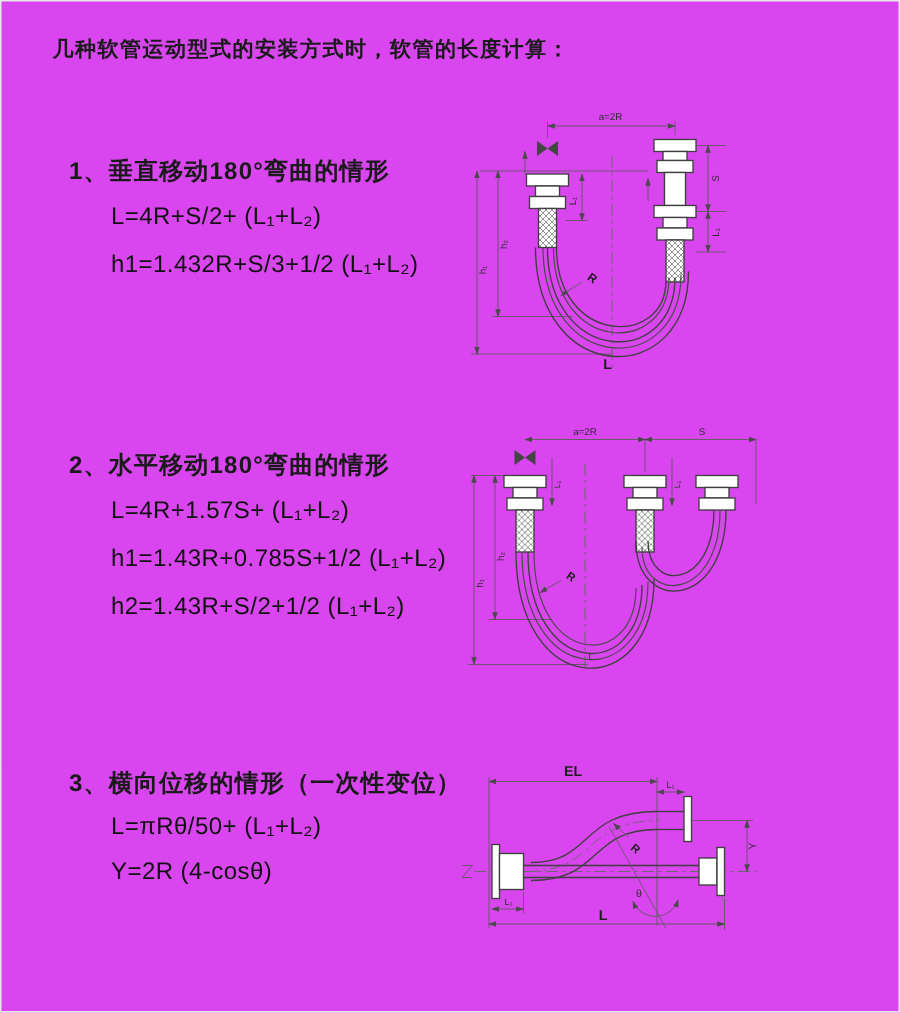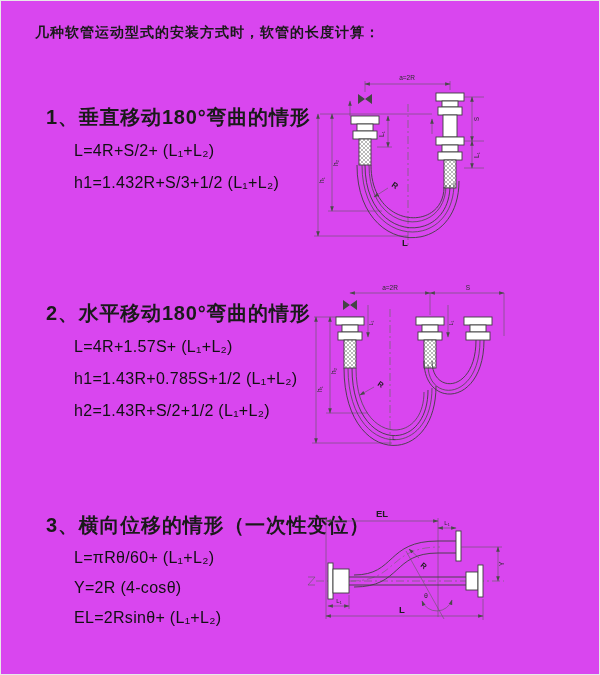--- a/index.html
+++ b/index.html
@@ -6,21 +6,21 @@
   .page{
     position:relative;width:600px;height:675px;background:#d946ef;
     font-family:"Liberation Sans","DejaVu Sans",sans-serif;color:#1c1c1c;
     overflow:hidden;box-shadow:inset 0 0 0 1px #e8e8e8;
   }
   .title{
     position:absolute;left:35px;top:24px;margin:0;
     font-size:14px;font-weight:700;letter-spacing:1px;color:#1a1a1a;
   }
   .text-block{position:absolute;}
-  .sec-heading{font-size:20px;font-weight:700;letter-spacing:.8px;color:#1a1a1a;}
+  .sec-heading{font-size:16px;font-weight:700;letter-spacing:.8px;color:#1a1a1a;}
   .formulas{margin:4px 0 0 28px;}
   .formula{font-size:16px;line-height:32px;letter-spacing:.3px;color:#111;white-space:pre;}
   .tb3 .formula{line-height:30px;}
   .diagram{position:absolute;}
   
   .ln{stroke:#3f3f3f;stroke-width:.9;fill:none;}
   .lt{stroke:#4a4a4a;stroke-width:.8;fill:none;}
   .dim{stroke:#5a5a5a;stroke-width:.6;fill:none;}
   .cl{stroke:#6a6a6a;stroke-width:.7;fill:none;stroke-dasharray:8 3 2 3;}
   .hz{stroke:#5a5a5a;stroke-width:.55;fill:none;}
@@ -189,23 +189,22 @@
 
     <line class="dim" x1="66" y1="106" x2="52" y2="114" marker-end="url(#ar)"></line>
     <text class="labB" x="69" y="104" transform="rotate(35 69 104)" style="font-size:7.5px">R</text>
 
     <text class="lab" x="86" y="159" text-anchor="middle" style="font-size:6px">L</text>
   </svg>
 
   <div class="text-block tb3" style="left:46px;top:512px;">
     <div class="sec-heading">3、横向位移的情形（一次性变位）</div>
     <div class="formulas">
-      <div class="formula">L=πRθ/60+ (L₁+L₂)</div>
+      <div class="formula">L=πRθ/50+ (L₁+L₂)</div>
       <div class="formula">Y=2R (4-cosθ)</div>
-      <div class="formula">EL=2Rsinθ+ (L₁+L₂)</div>
     </div>
   </div>
 
   <svg class="diagram" style="left:298px;top:501px;" width="218" height="157" viewBox="0 0 218 157">
 
     <line class="cl" x1="18" y1="80" x2="206" y2="80"></line>
     <path class="dim" d="M10,76 L17,76 L10,84 L17,84"></path>
 
     <line class="hz" x1="28" y1="17" x2="28" y2="118"></line>
     <line class="hz" x1="140" y1="17" x2="140" y2="116"></line>

